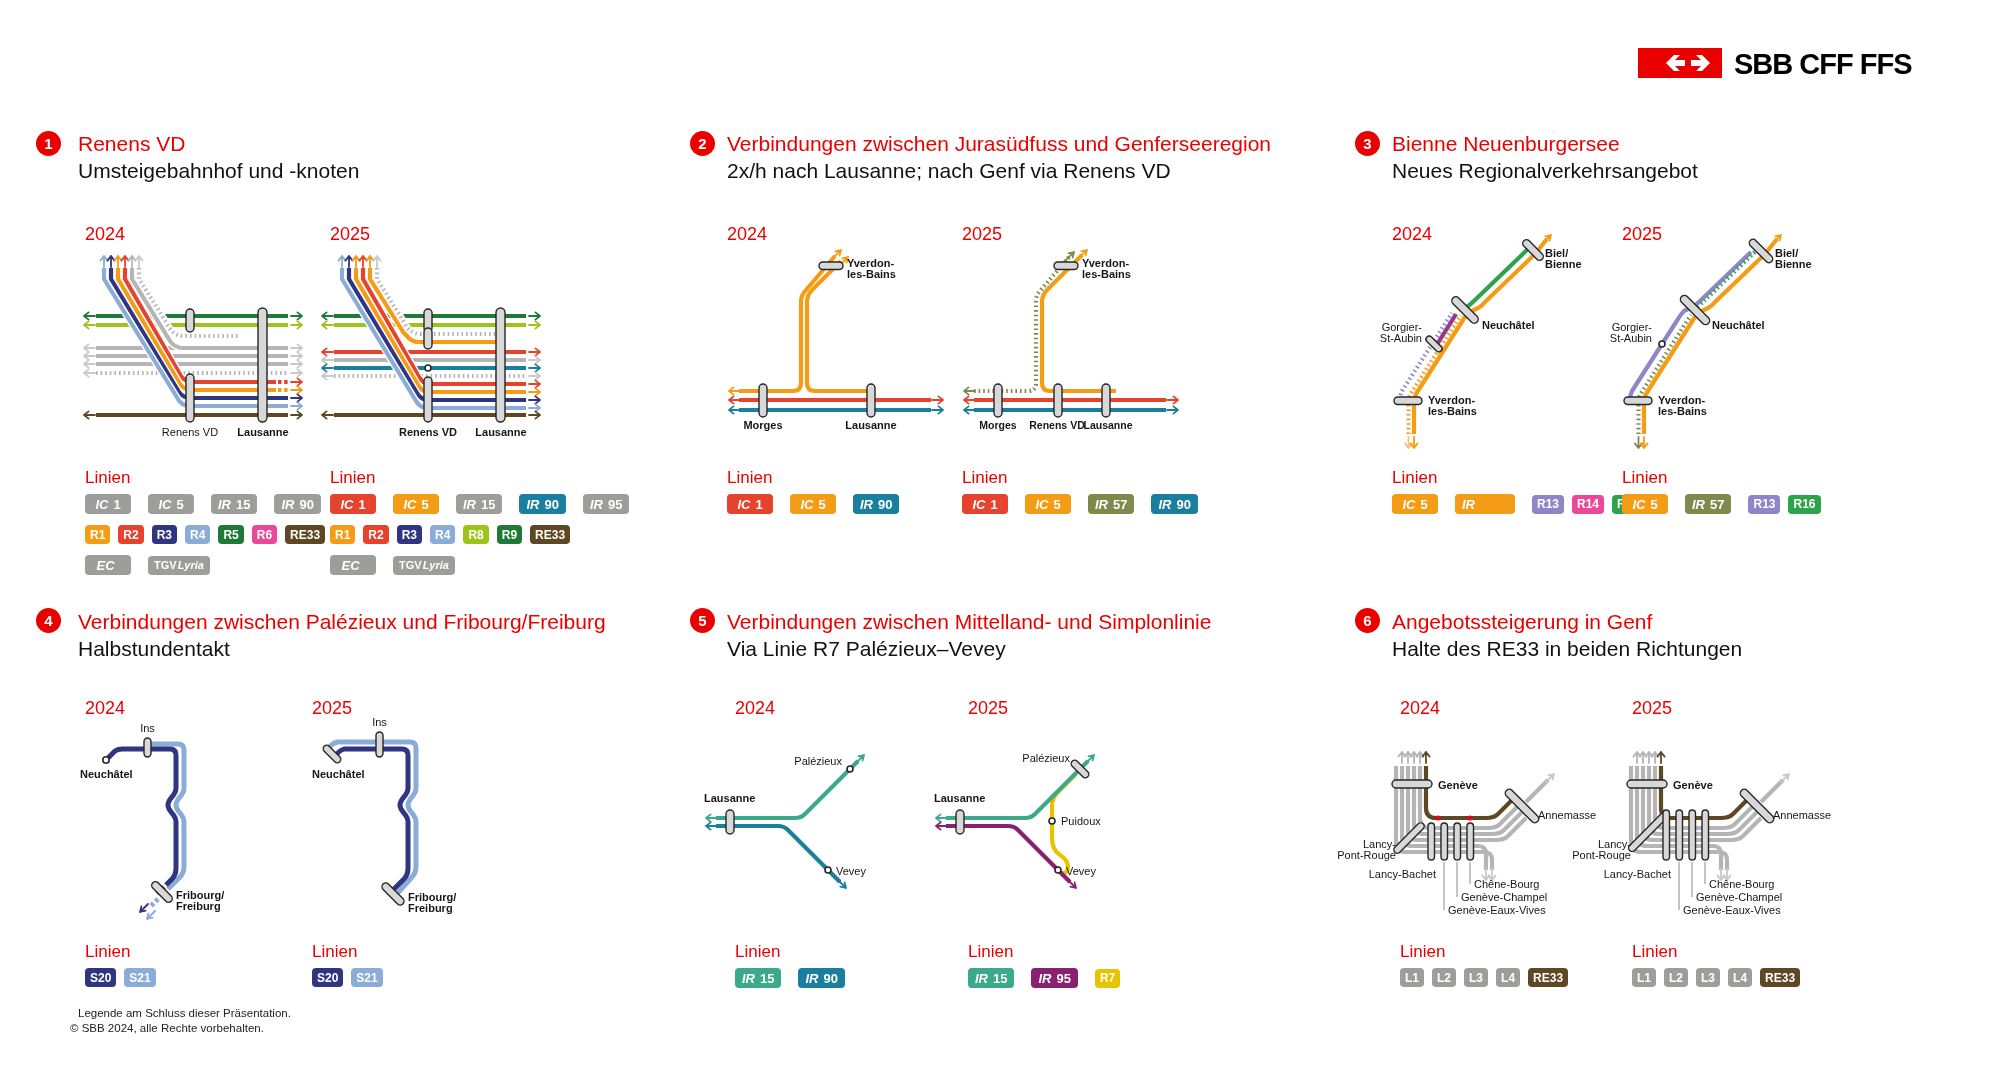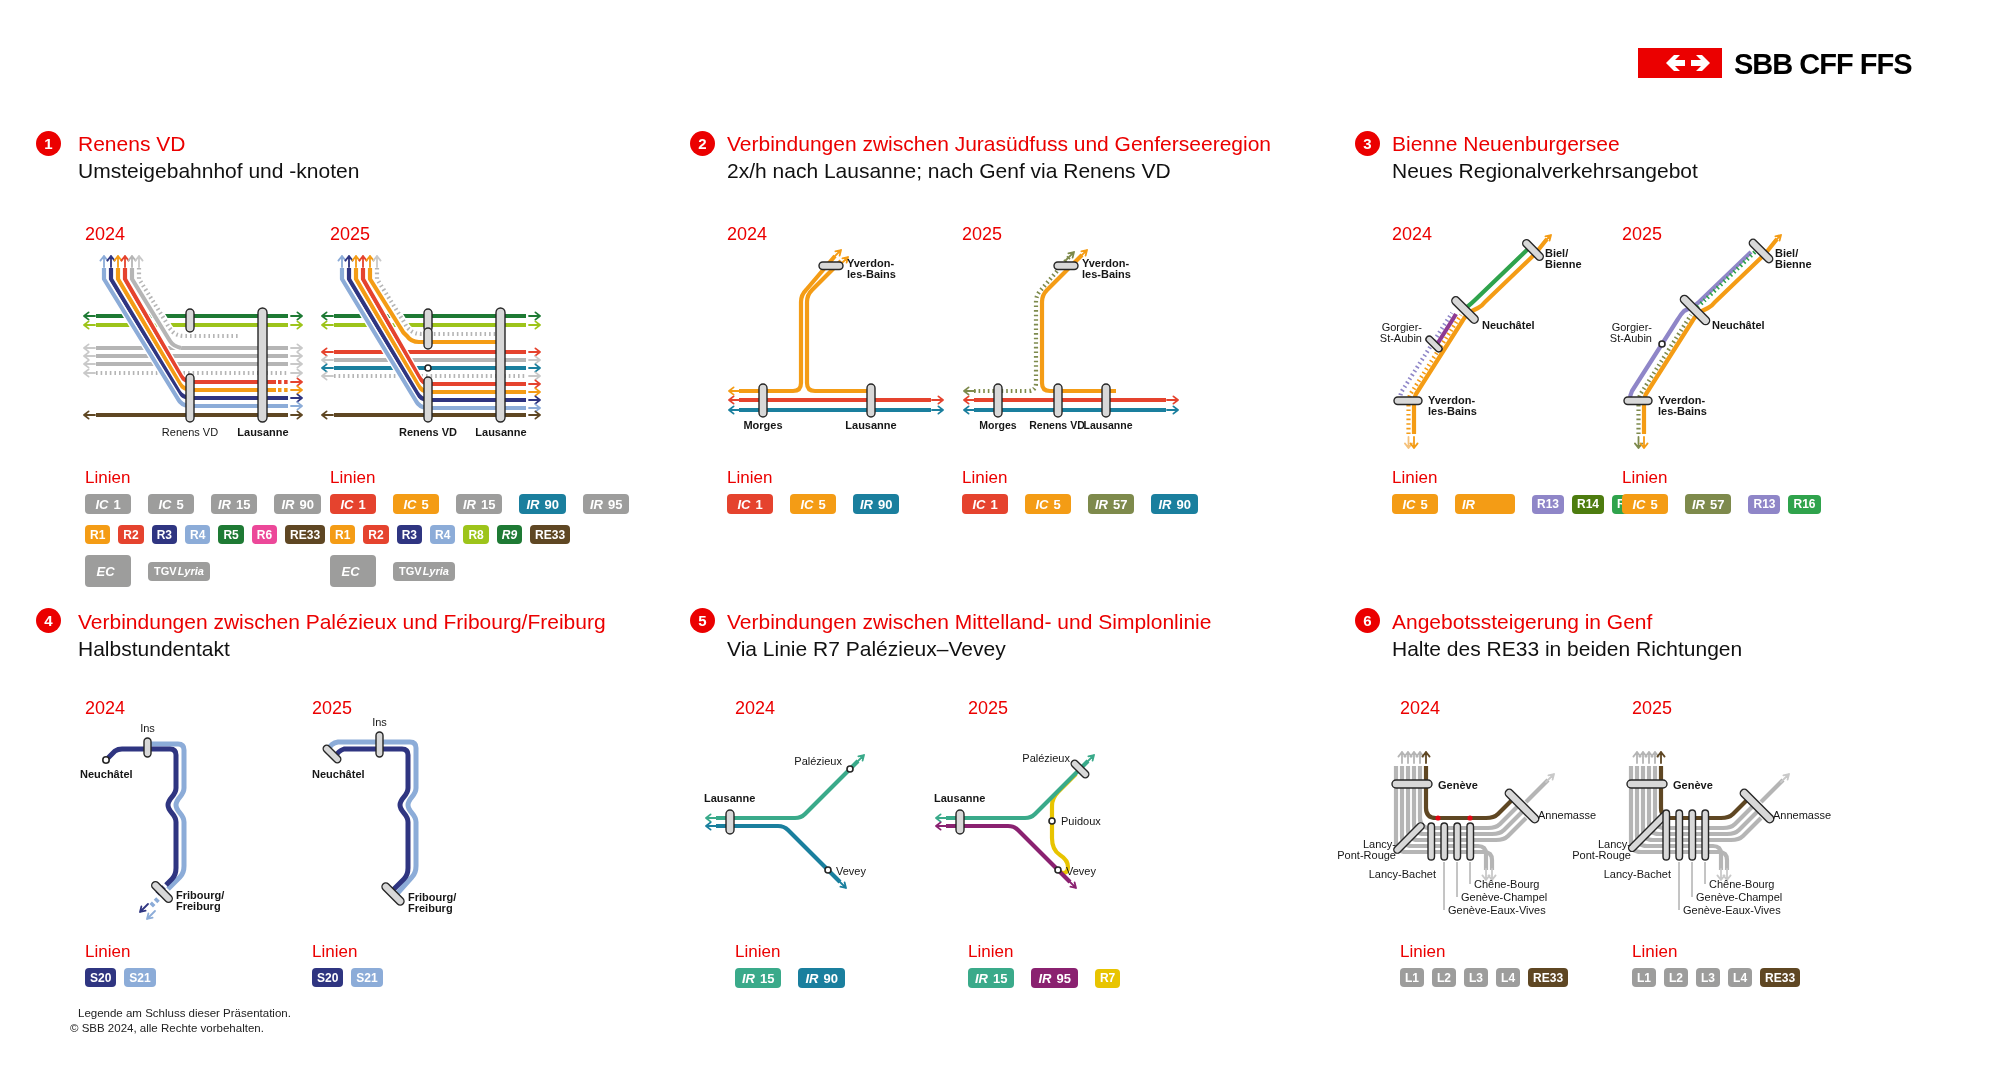--- a/index.html
+++ b/index.html
@@ -14,21 +14,21 @@
   .foot .l1{padding-left:8px;}
   .logo{position:absolute;left:1638px;top:48px;display:flex;gap:12px;}
   .flag{width:84px;height:30px;background:var(--sbbred);display:flex;align-items:center;justify-content:flex-end;}
   .logo-text{font-size:29px;font-weight:bold;color:#000;letter-spacing:-1px;white-space:nowrap;}
   .badges{position:absolute;}
   .brow{display:flex;gap:8px;margin-bottom:11px;align-items:center;}
   .badge{display:inline-flex;align-items:center;justify-content:center;color:#fff;font-weight:bold;
          border-radius:4px;box-sizing:border-box;}
   .badge.sm{min-width:23px;height:19px;padding:0 5px;font-size:12px;}
   .badge.ic{min-width:46px;height:20px;padding:0 7px;font-size:13px;margin-right:9px;}
-  .badge.ec{min-width:46px;height:32px;padding:0 7px;font-size:13px;margin-right:9px;}
+  .badge.ec{min-width:46px;height:20px;padding:0 7px;font-size:13px;margin-right:9px;}
   .badge.tgv{min-width:58px;height:19px;padding:0 6px;font-size:11px;}
   .badge.wide{min-width:60px;justify-content:flex-start;}
   .badge i{font-weight:bold;}
   .badge .pfx{padding-right:5px;}
   .badge .lyr{margin-left:1px;}
   .dg{position:absolute;overflow:visible;}
   .ln{fill:none;stroke-width:4.2;stroke-linecap:butt;stroke-linejoin:round;}
   .w5{stroke-width:5;}
   .cs{stroke:#fff;stroke-width:7;}
   .dot{stroke-dasharray:1.6 3;}
@@ -613,21 +613,21 @@
           <i class="pfx">IR</i>
           <span>95</span>
         </span>
       </div>
       <div class="brow">
         <span class="badge sm" style="background: rgb(244, 156, 21);">R1</span>
         <span class="badge sm" style="background: rgb(229, 67, 46);">R2</span>
         <span class="badge sm" style="background: rgb(47, 53, 129);">R3</span>
         <span class="badge sm" style="background: rgb(140, 172, 216);">R4</span>
         <span class="badge sm" style="background: rgb(157, 196, 26);">R8</span>
-        <span class="badge sm" style="background: rgb(30, 122, 52); font-style: italic;">R9</span>
+        <span class="badge sm" style="background: rgb(30, 122, 52);">R9</span>
         <span class="badge sm" style="background: rgb(95, 71, 35);">RE33</span>
       </div>
       <div class="brow">
         <span class="badge ec" style="background: rgb(157, 157, 156);">
           <i class="pfx">EC</i>
         </span>
         <span class="badge tgv" style="background: rgb(157, 157, 156);">
           <b>TGV</b>
           <i class="lyr">Lyria</i>
         </span>
@@ -673,21 +673,21 @@
       <div class="brow">
         <span class="badge ic" style="background: rgb(244, 156, 21);">
           <i class="pfx">IC</i>
           <span>5</span>
         </span>
         <span class="badge ic wide" style="background: rgb(244, 156, 21);">
           <i class="pfx">IR</i>
           <span></span>
         </span>
         <span class="badge sm" style="background: rgb(143, 134, 200);">R13</span>
-        <span class="badge sm" style="background: #4d7c0f;">R14</span>
+        <span class="badge sm" style="background: #ec4899;">R14</span>
         <span class="badge sm" style="background: rgb(47, 163, 76);">R16</span>
       </div>
     </div>
 <div class="badges" style="left:1622px;top:494px">
       <div class="brow">
         <span class="badge ic" style="background: rgb(244, 156, 21);">
           <i class="pfx">IC</i>
           <span>5</span>
         </span>
         <span class="badge ic" style="background: rgb(126, 138, 76);">

